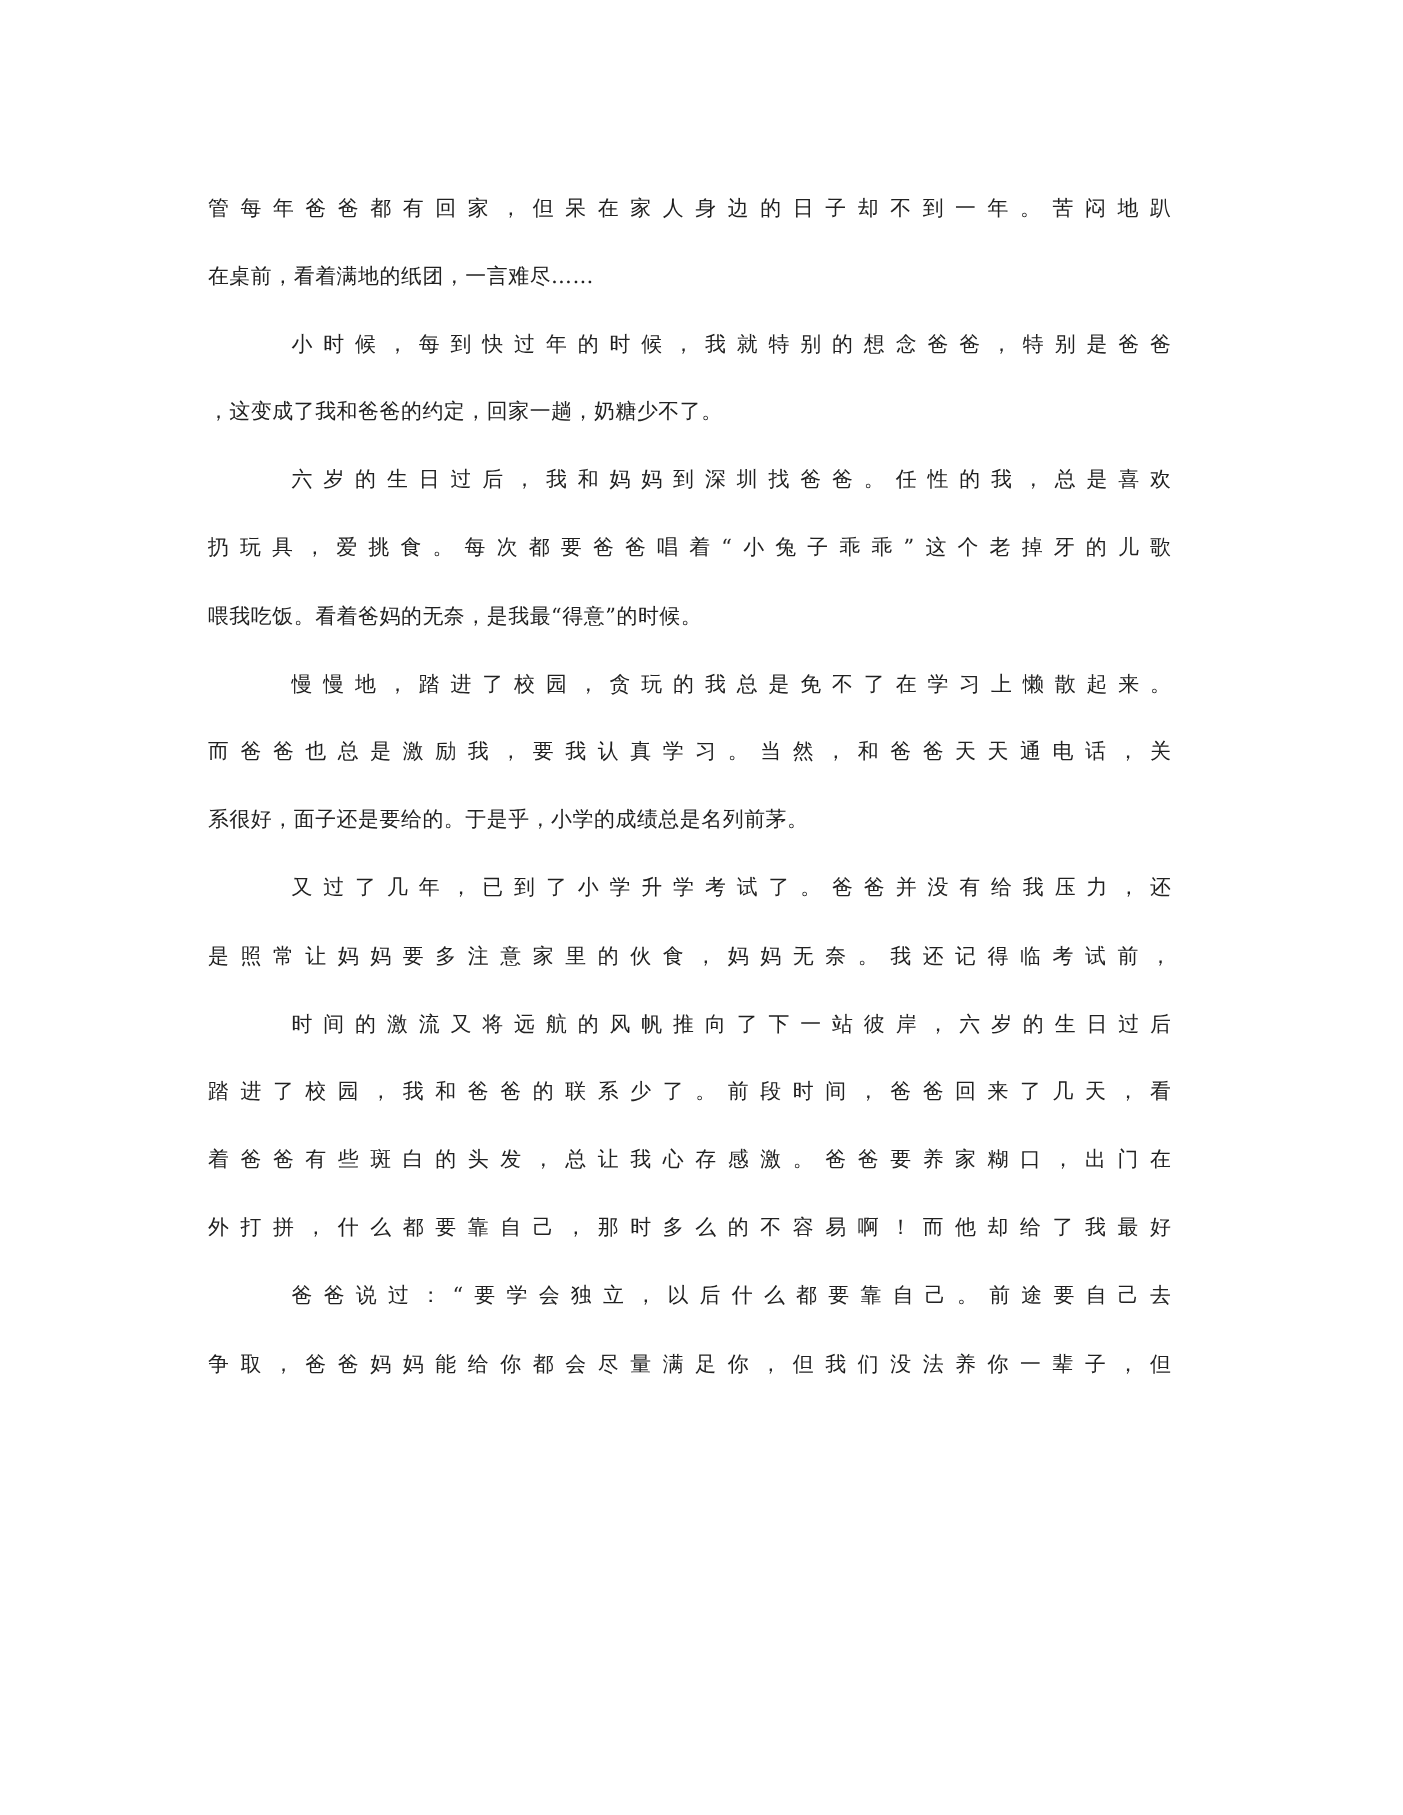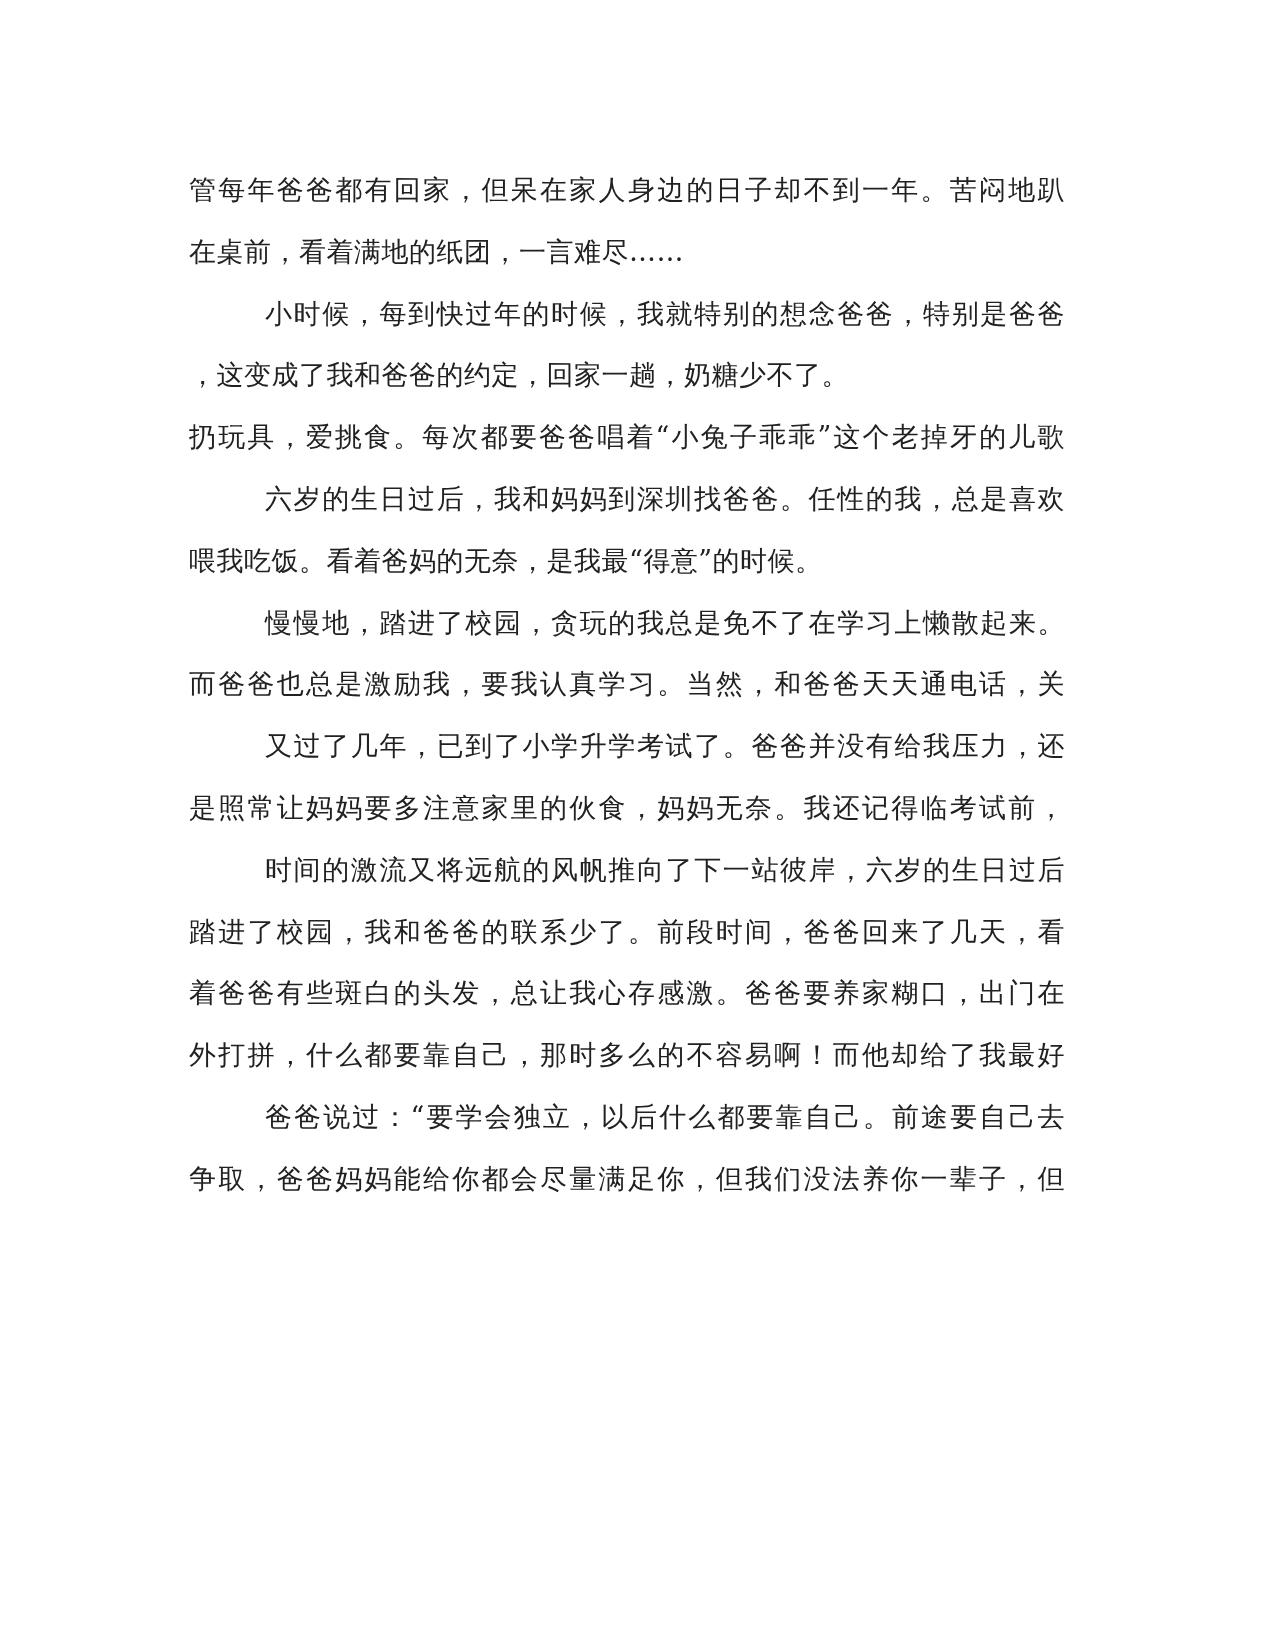--- a/index.html
+++ b/index.html
@@ -15,21 +15,21 @@
     margin: 0 auto;
     overflow: hidden;
     font-family: "DejaVu Serif", "Liberation Serif", serif;
   }
   .text-block {
     position: absolute;
     left: 189px;
     top: 159px;
     width: 876px;
     color: #212121;
-    font-size: 27px;
+    font-size: 19px;
     font-weight: 400;
   }
   .ln {
     height: 61.8px;
     line-height: 61.8px;
     letter-spacing: 0.5px;
     white-space: normal;
     overflow: visible;
   }
   
@@ -50,25 +50,26 @@
 </style>
 </head>
 <body>
 
 <div class="page">
   <div class="text-block">
     <div class="ln full">管每年爸爸都有回家，但呆在家人身边的日子却不到一年。苦闷地趴</div>
     <div class="ln end">在桌前，看着满地的纸团，一言难尽……</div>
     <div class="ln full indent">小时候，每到快过年的时候，我就特别的想念爸爸，特别是爸爸</div>
     <div class="ln end">，这变成了我和爸爸的约定，回家一趟，奶糖少不了。</div>
+    <div class="ln full indent">六岁的生日过后，我和妈妈到深圳找爸爸。任性的我，总是喜欢</div>
     <div class="ln full">扔玩具，爱挑食。每次都要爸爸唱着“小兔子乖乖”这个老掉牙的儿歌</div>
-    <div class="ln full indent">六岁的生日过后，我和妈妈到深圳找爸爸。任性的我，总是喜欢</div>
     <div class="ln end">喂我吃饭。看着爸妈的无奈，是我最“得意”的时候。</div>
     <div class="ln full indent">慢慢地，踏进了校园，贪玩的我总是免不了在学习上懒散起来。</div>
     <div class="ln full">而爸爸也总是激励我，要我认真学习。当然，和爸爸天天通电话，关</div>
+    <div class="ln end">系很好，面子还是要给的。于是乎，小学的成绩总是名列前茅。</div>
     <div class="ln full indent">又过了几年，已到了小学升学考试了。爸爸并没有给我压力，还</div>
     <div class="ln full">是照常让妈妈要多注意家里的伙食，妈妈无奈。我还记得临考试前，</div>
     <div class="ln full indent">时间的激流又将远航的风帆推向了下一站彼岸，六岁的生日过后</div>
     <div class="ln full">踏进了校园，我和爸爸的联系少了。前段时间，爸爸回来了几天，看</div>
     <div class="ln full">着爸爸有些斑白的头发，总让我心存感激。爸爸要养家糊口，出门在</div>
     <div class="ln full">外打拼，什么都要靠自己，那时多么的不容易啊！而他却给了我最好</div>
     <div class="ln full indent">爸爸说过：“要学会独立，以后什么都要靠自己。前途要自己去</div>
     <div class="ln full">争取，爸爸妈妈能给你都会尽量满足你，但我们没法养你一辈子，但</div>
   </div>
 </div>

